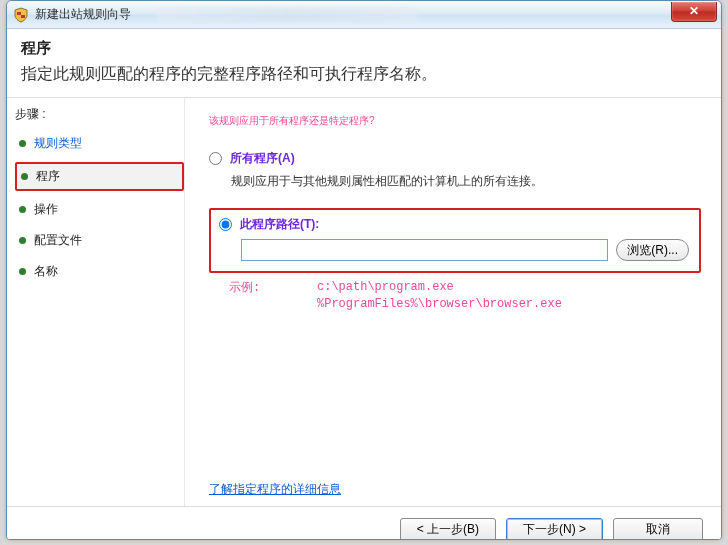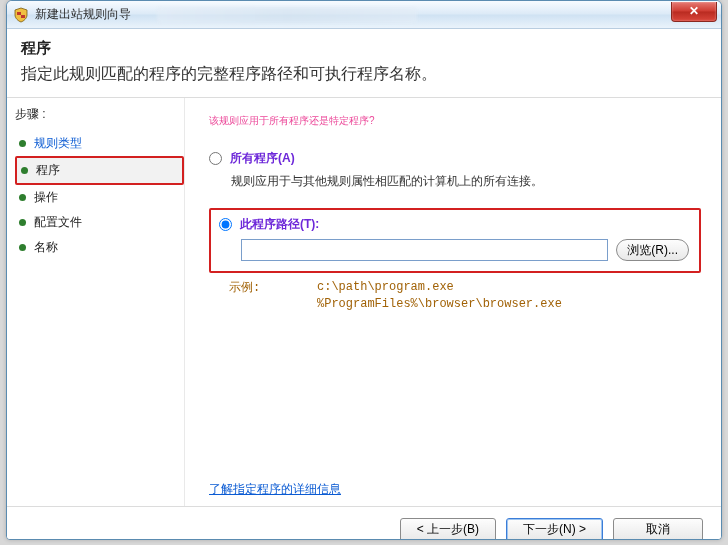--- a/index.html
+++ b/index.html
@@ -75,21 +75,21 @@
   .sidebar {
     width: 178px;
     border-right: 1px solid #e9e9e9;
     padding: 8px 0 0 8px;
   }
   .sidebar .steps-label { font-size: 12px; color: #222; margin-bottom: 8px; }
   .sidebar ul { list-style: none; }
   .sidebar li {
     display: flex; align-items: center;
     padding: 4px 4px;
-    margin: 0 0;
+    margin: 6px 0;
     font-size: 12px;
   }
   .sidebar li .bullet {
     width: 7px; height: 7px; border-radius: 50%;
     background: #2e7e2e;
     margin-right: 8px;
     flex-shrink: 0;
   }
   .sidebar li .bullet.done { background: #2e7e2e; }
   .sidebar li .bullet.future { background: #2e7e2e; }
@@ -140,21 +140,21 @@
     font-size: 12px;
     background: linear-gradient(#fdfdfd, #e8e8e8);
     border: 1px solid #8b8b8b;
     border-radius: 11px;
   }
 
   .example {
     display: flex;
     margin: 6px 0 0 20px;
     font-size: 12px;
-    color: #a16207;
+    color: #ec4899;
     font-family: "SimSun", "Courier New", monospace;
   }
   .example .ex-label { width: 88px; }
   .example .ex-body { white-space: pre; line-height: 1.4; }
 
   .learn-link {
     position: absolute;
     left: 24px; bottom: 8px;
     color: #0b5bd3;
     text-decoration: underline;

